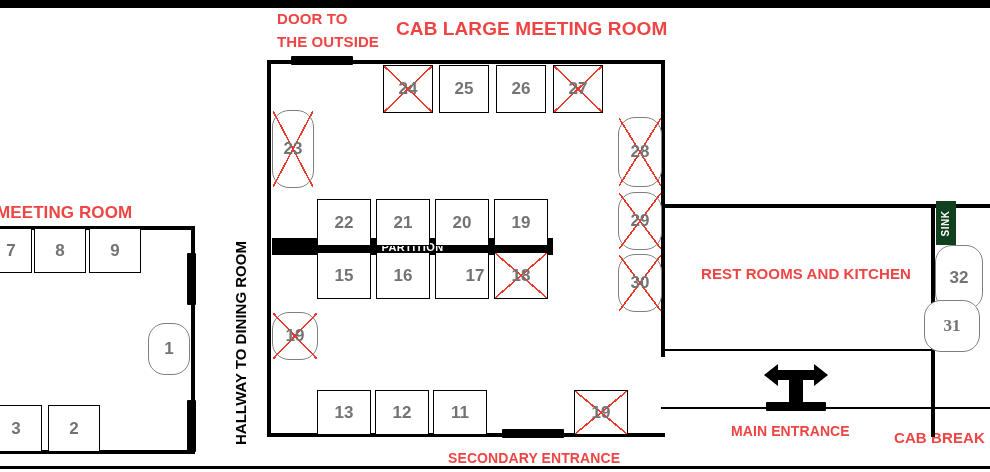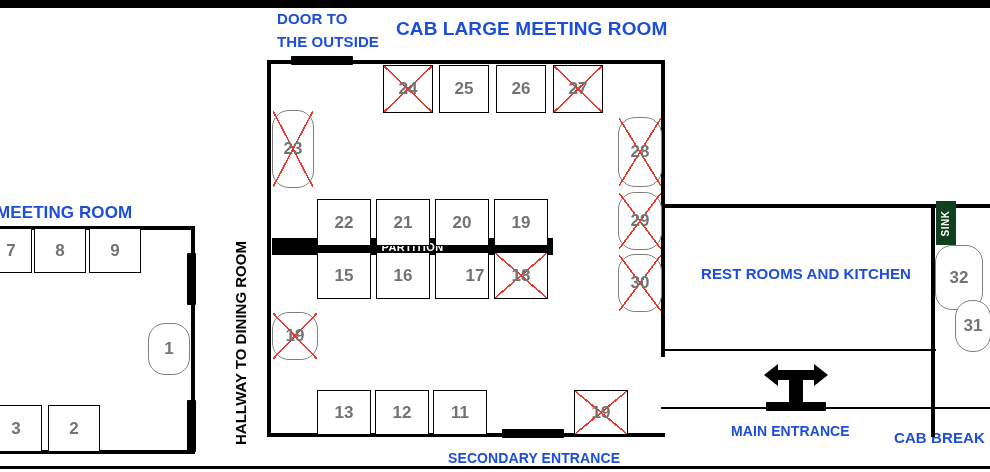--- a/index.html
+++ b/index.html
@@ -22,21 +22,21 @@
     left: 0;
     width: 990px;
     background: #000000;
   }
   #top-edge { top: 0; height: 8px; }
   #bottom-edge { top: 466px; height: 3px; }
 
   
   .lbl {
     position: absolute;
-    color: #1d4ed8;
+    color: #ef4444;
     font-weight: bold;
     white-space: nowrap;
     letter-spacing: 0.1px;
   }
   .lbl-vert {
     position: absolute;
     color: #000000;
     font-weight: bold;
     white-space: nowrap;
     transform-origin: 0 0;
@@ -266,21 +266,21 @@
       </div>
       <div class="seat" style="left: 433px; top: 390px; width: 54px; height: 45px;">
         <span class="num">11</span>
       </div>
       <div class="seat x" style="left: 574px; top: 390px; width: 54px; height: 45px;">
         <span class="num">19</span>
       </div>
       <div class="seat grey" style="left: 935px; top: 245px; width: 48px; height: 65px;">
         <span class="num">32</span>
       </div>
-      <div class="seat grey" style="left: 955px; top: 300px; width: 36px; height: 52px;">
+      <div class="seat grey" style="left: 924px; top: 300px; width: 56px; height: 52px; font-family: Liberation Serif, serif;">
         <span class="num">31</span>
       </div>
       <div class="seat" style="left: -10px; top: 228px; width: 42px; height: 45px;">
         <span class="num">7</span>
       </div>
       <div class="seat" style="left: 34px; top: 228px; width: 52px; height: 45px;">
         <span class="num">8</span>
       </div>
       <div class="seat" style="left: 89px; top: 228px; width: 52px; height: 45px;">
         <span class="num">9</span>

